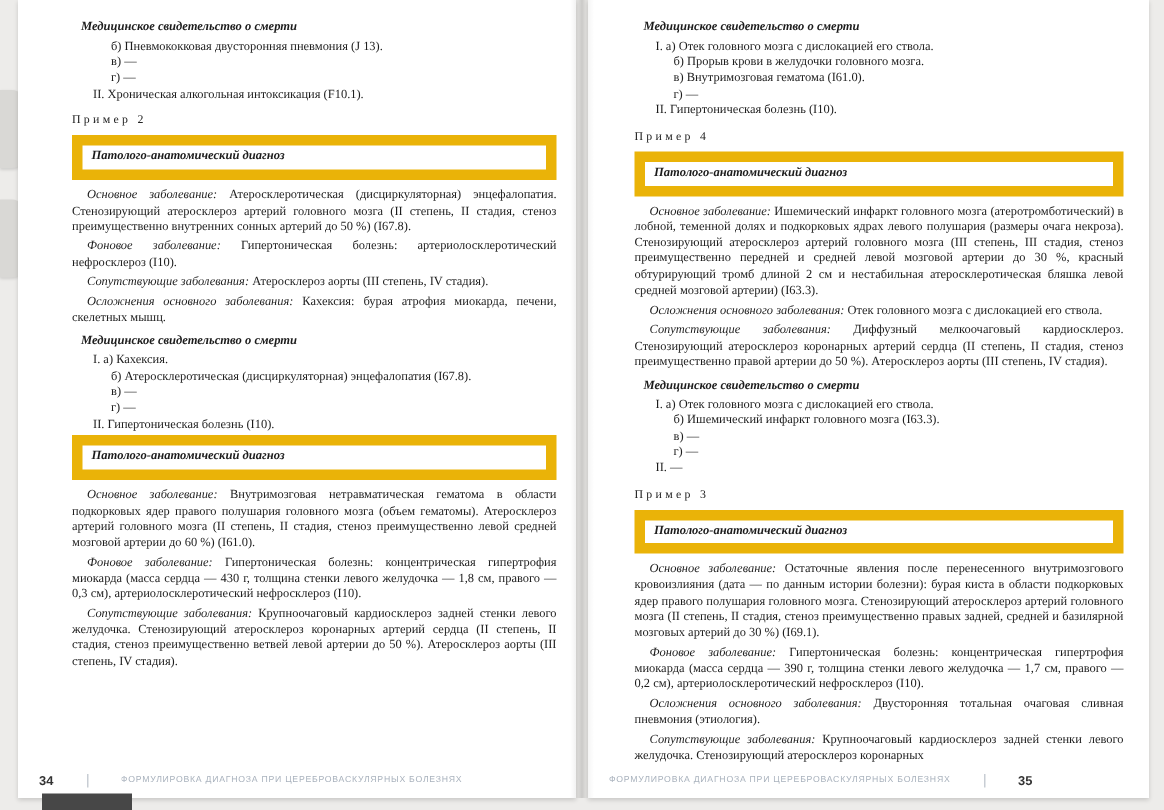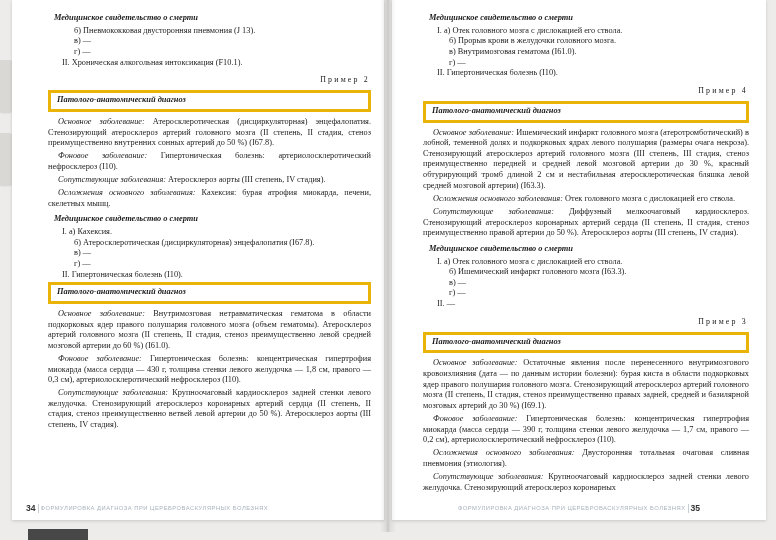--- a/index.html
+++ b/index.html
@@ -7,50 +7,50 @@
     width:776px;height:540px;overflow:hidden;position:relative;
     background:#edecea;
     font-family:"Liberation Serif", serif;color:#1c1c1c;
   }
   .spread{position:absolute;inset:0}
 
   .edge-tab{position:absolute;left:0;width:16px;height:52px;background:#d9d8d5;
     border-radius:0 8px 8px 0;box-shadow:0 1px 2px rgba(0,0,0,.12);z-index:0}
   .tab-a{top:60px}.tab-b{top:133px}
 
-  .page{position:absolute;top:0;bottom:20px;width:372px;background:#ffffff;
+  .page{position:absolute;top:0;bottom:8px;width:372px;background:#ffffff;
     box-shadow:0 1px 3px rgba(0,0,0,.16);z-index:1}
   .page.left{left:12px}
   .page.right{left:392px;width:374px}
 
   .gutter{position:absolute;top:0;bottom:8px;left:380px;width:16px;z-index:2;pointer-events:none;
     background:linear-gradient(90deg,rgba(0,0,0,0),rgba(0,0,0,.07) 35%,rgba(0,0,0,.15) 50%,rgba(0,0,0,.06) 65%,rgba(0,0,0,0));}
 
   .dark-strip{position:absolute;left:28px;bottom:0;width:60px;height:11px;background:#474747;z-index:3}
 
   .content{position:absolute;top:8px;font-size:8.3px;line-height:1.28}
   .page.left  .content{left:36px;right:13px}
   .page.right .content{left:31px;right:17px}
 
   .cert-title{font-weight:bold;font-style:italic;font-size:8.4px;margin:5px 0 2px 6px}
   .cl{margin:0 0 0 14px}
   .cl.sub{margin-left:26px}
 
-  .example{text-align:right;font-size:7.9px;letter-spacing:2.2px;margin:7px 1px 5px 0;color:#222}
+  .example{font-size:7.9px;letter-spacing:2.2px;margin:7px 1px 5px 0;color:#222}
 
   .diag{margin:2px 0 0}
-  .diag-title{border:3px solid #eab308;padding:2px 6px 3px;font-weight:bold;font-style:italic;
+  .diag-title{border:7px solid #eab308;padding:2px 6px 3px;font-weight:bold;font-style:italic;
     font-size:8.4px;margin:0 0 5px 0;background:#fff}
   .para{margin:0 0 2.5px;text-indent:10px;text-align:justify}
   .lab{font-style:italic}
   .bld{font-weight:normal}
 
-  .pfooter{position:absolute;bottom:7px;left:14px;right:14px;display:flex;align-items:center;gap:2px;
+  .pfooter{position:absolute;bottom:7px;left:14px;right:14px;display:flex;align-items:center;gap:22px;
     font-family:"Liberation Sans", sans-serif}
-  .pfooter.right-footer{justify-content:center}
+  .pfooter.right-footer{justify-content:flex-start}
   .pagenum{font-weight:bold;font-size:8.6px;color:#333}
   .fsep{width:1px;height:9px;background:#c8cdd4}
   .ftext{font-size:5.8px;color:#a9b2bd;letter-spacing:.5px;white-space:nowrap;overflow:hidden}
 </style>
 </head>
 <body>
 
 <main class="spread">
 
   <div class="edge-tab tab-a"></div>

